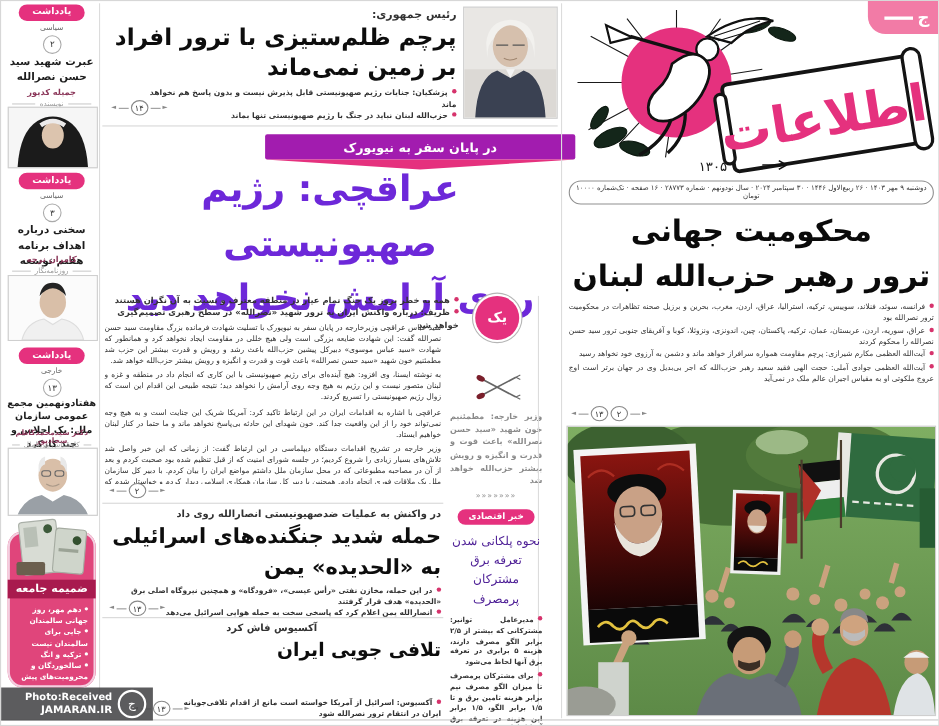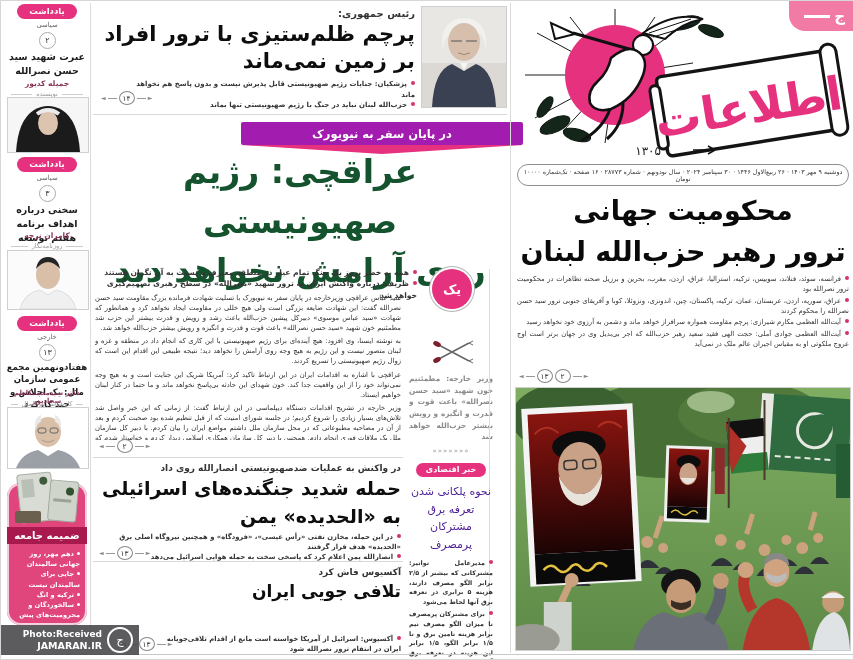--- a/index.html
+++ b/index.html
@@ -201,21 +201,21 @@
       <span class="parr">◄</span>
         <span class="pline"></span>
       <span class="pnum">۱۴</span>
       <span class="pline"></span>
         <span class="parr">►</span>
     </div>
 
     <div class="hdiv" style="left:0;top:113px;width:414px;"></div>
 
     <div class="abs ribbon" style="left:16px;top:121px;width:282px;">در پایان سفر به نیویورک</div>
-    <div class="abs" style="left:0;top:146px;width:414px;text-align:center;font-weight:900;font-size:33px;line-height:1.5;color:#14532d;">
+    <div class="abs" style="left:0;top:146px;width:414px;text-align:center;font-weight:900;font-size:33px;line-height:1.5;color:#6d28d9;">
       <div>عراقچی: رژیم صهیونیستی</div>
       <div>روی آرامش نخواهد دید</div>
     </div>
     <div class="abs" style="left:2px;top:266px;width:322px;">
       <div class="bul" style="font-size:7.6px;">همه به خطر بروز یک جنگ تمام عیار در منطقه معترف و نسبت به آن نگران هستند</div>
       <div class="bul" style="font-size:7.6px;">ظریف: درباره واکنش ایران به ترور شهید «نصرالله» در سطح رهبری تصمیم‌گیری خواهد شد</div>
     </div>
     <div class="abs bodytxt" style="left:2px;top:293px;width:306px;height:146px;overflow:hidden;">
       <p>سید عباس عراقچی وزیرخارجه در پایان سفر به نیویورک با تسلیت شهادت فرمانده بزرگ مقاومت سید حسن نصرالله گفت: این شهادت ضایعه بزرگی است ولی هیچ خللی در مقاومت ایجاد نخواهد کرد و همانطور که شهادت «سید عباس موسوی» دبیرکل پیشین حزب‌الله باعث رشد و رویش و قدرت بیشتر این حزب شد مطمئنیم خون شهید «سید حسن نصرالله» باعث قوت و قدرت و انگیزه و رویش بیشتر حزب‌الله خواهد شد.</p>
       <p>به نوشته ایسنا، وی افزود: هیچ آینده‌ای برای رژیم صهیونیستی با این کاری که انجام داد در منطقه و غزه و لبنان متصور نیست و این رژیم به هیچ وجه روی آرامش را نخواهد دید؛ نتیجه طبیعی این اقدام این است که زوال رژیم صهیونیستی را تسریع کردند.</p>
@@ -259,21 +259,21 @@
     <div class="abs pref" style="left:6px;top:545px;">
       <span class="parr">◄</span>
         <span class="pline"></span>
       <span class="pnum">۱۳</span>
       <span class="pline"></span>
         <span class="parr">►</span>
     </div>
 
     <div class="hdiv" style="left:0;top:560px;width:310px;"></div>
 
-    <div class="abs kicker" style="left:0;top:566px;width:308px;font-size:9px;">آکسیوس فاش کرد</div>
+    <div class="abs kicker" style="left:0;top:566px;width:308px;font-size:9px;text-align:center;">آکسیوس فاش کرد</div>
     <div class="abs" style="left:0;top:578px;width:308px;text-align:right;font-weight:900;font-size:17px;line-height:1.5;color:#0d0d0d;">
       <div>تلافی جویی ایران</div>
     </div>
     <div class="abs bul" style="left:60px;top:633px;width:248px;font-size:6.8px;">آکسیوس: اسرائیل از آمریکا خواسته است مانع از اقدام تلافی‌جویانه ایران در انتقام ترور نصرالله شود</div>
     <div class="abs pref" style="left:28px;top:636px;">
       <span class="parr">◄</span>
         <span class="pline"></span>
       <span class="pnum">۱۳</span>
       <span class="pline"></span>
         <span class="parr">►</span>

